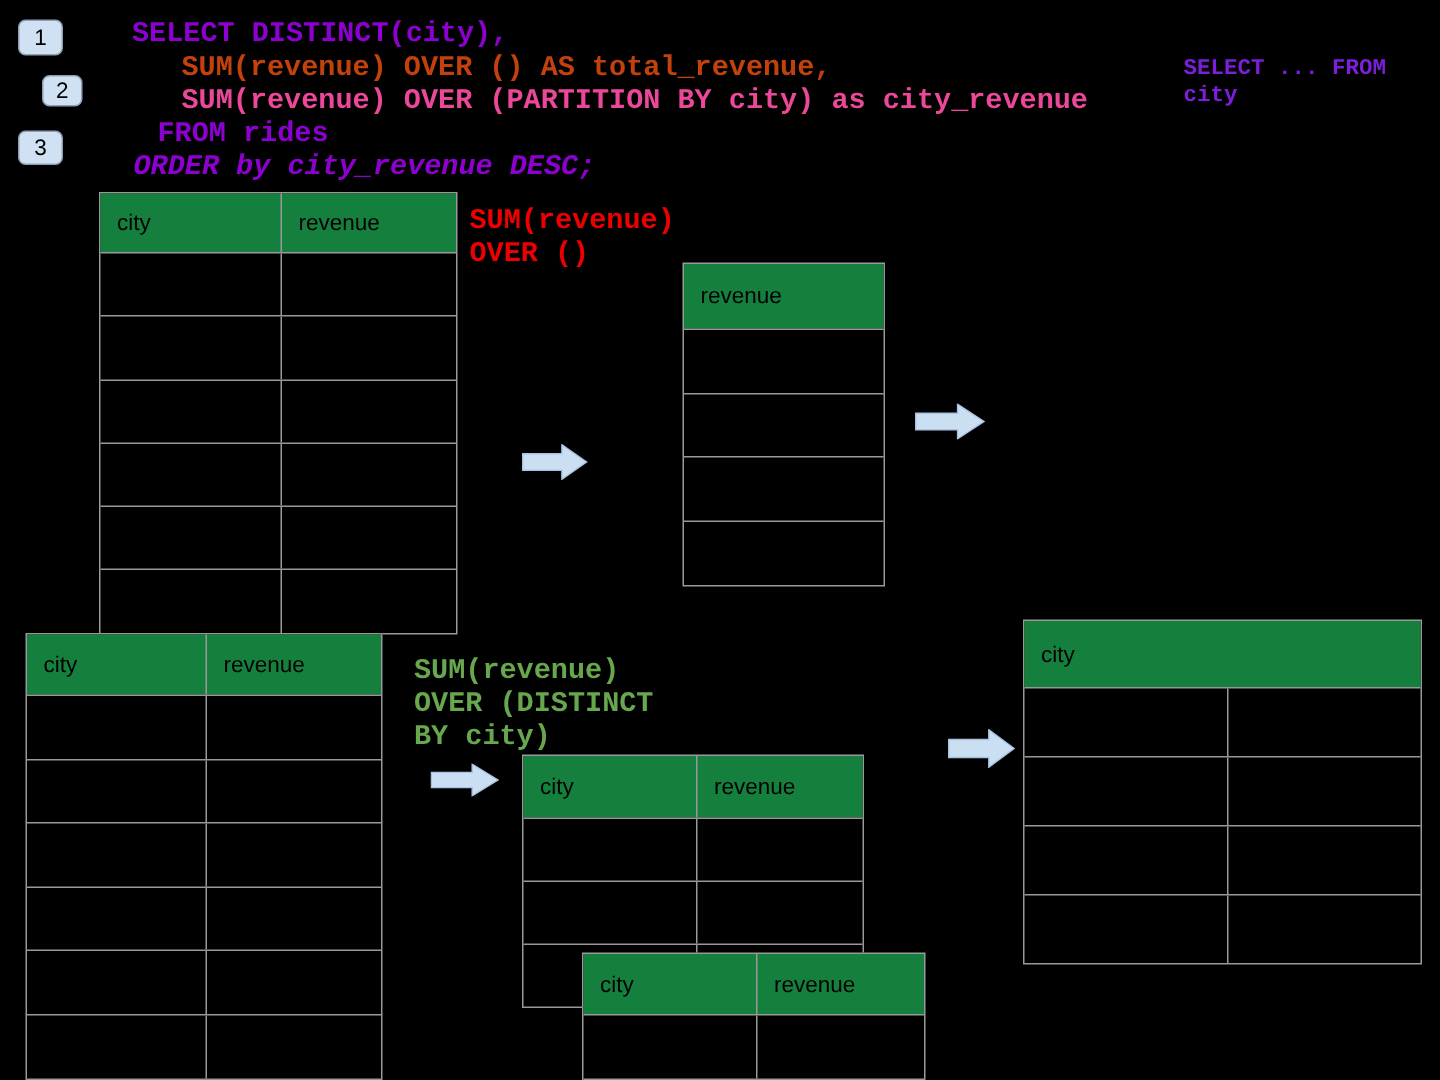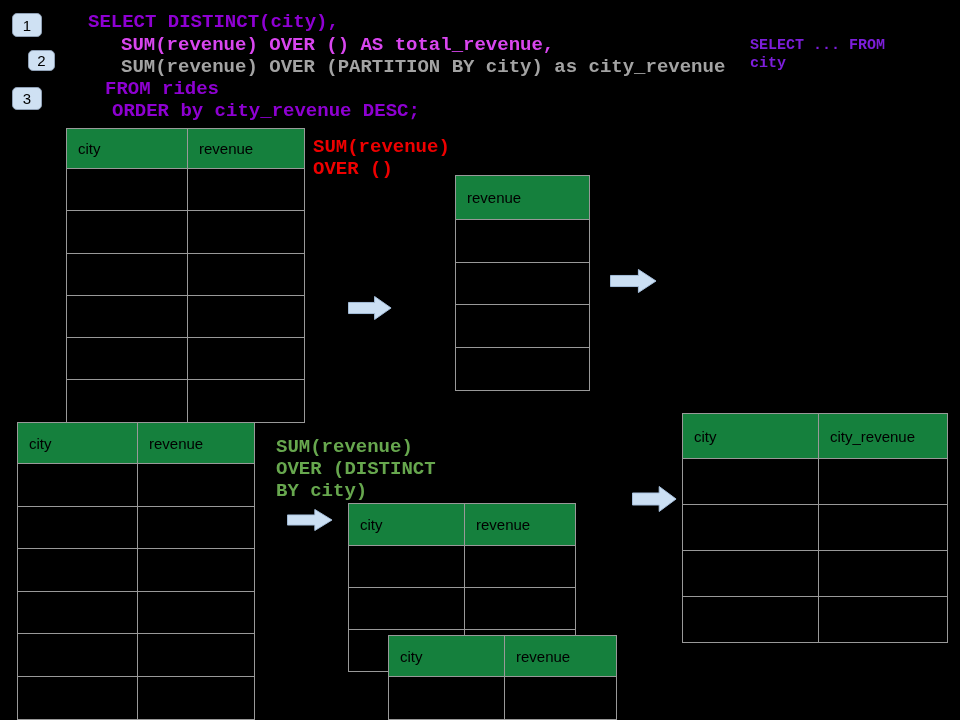--- a/index.html
+++ b/index.html
@@ -11,24 +11,24 @@
     font-family:"Liberation Sans", sans-serif;
   }
   
   .code {
     position:absolute;
     font-family:"Liberation Mono", monospace;
     font-weight:bold;
     white-space:pre;
   }
   .sz19 { font-size:19px; line-height:22px; }
-  .sz15 { font-size:15px; line-height:18.5px; }
+  .sz15 { font-size:15px; line-height:18.5px;margin-left:39px; }
   .purple { color:#8E00D2; }
-  .red    { color:#d946ef; }
-  .green  { color:#a3a3a3; }
+  .red    { color:#c2410c; }
+  .green  { color:#ec4899; }
   .note-purple { color:#7D1EDB; }
   .ann-red { color:#EE0000; }
   .ann-green { color:#67A74E; }
   
   .badge {
     position:absolute;
     background:#CFE1F3;
     border:1px solid #8FA0B5;
     border-radius:5px;
     color:#000;
@@ -92,21 +92,21 @@
 <body>
 
 <div class="badge" id="b1">1</div>
 <div class="badge" id="b2">2</div>
 <div class="badge" id="b3">3</div>
 
 <div class="code sz19 purple" style="left:88px; top:11px;">SELECT DISTINCT(city),</div>
 <div class="code sz19 red" style="left:121px; top:34px;">SUM(revenue) OVER () AS total_revenue,</div>
 <div class="code sz19 green" style="left:121px; top:56px;">SUM(revenue) OVER (PARTITION BY city) as city_revenue</div>
 <div class="code sz19 purple" style="left:105px; top:78px;">FROM rides</div>
-<div class="code sz19 purple" style="left:112px; top:100px;">ORDER by city_revenue DESC;</div>
+<div class="code sz19 purple" style="left:89px; top:100px;font-style:italic;">ORDER by city_revenue DESC;</div>
 
 <div class="code sz15 note-purple" style="left:750px; top:37px;">SELECT ... FROM</div>
 <div class="code sz15 note-purple" style="left:750px; top:55px;">city</div>
 
 <div class="code sz19 ann-red" style="left:313px; top:136px;">SUM(revenue)</div>
 <div class="code sz19 ann-red" style="left:313px; top:158px;">OVER ()</div>
 
 <div class="code sz19 ann-green" style="left:276px; top:436px;">SUM(revenue)</div>
 <div class="code sz19 ann-green" style="left:276px; top:458px;">OVER (DISTINCT</div>
 <div class="code sz19 ann-green" style="left:276px; top:480px;text-align:center;">BY city)</div>
@@ -218,21 +218,20 @@
   <div class="trow">
       <div class="cell c1"></div>
       <div class="cell c2"></div>
     </div>
   <div class="trow"></div>
 </div>
 
 <div class="tbl" id="t6">
   <div class="trow thead">
     <div class="cell c1">city</div>
-    <div class="cell c2">city_revenue</div>
   </div>
   <div class="trow">
       <div class="cell c1"></div>
       <div class="cell c2"></div>
     </div>
   <div class="trow">
       <div class="cell c1"></div>
       <div class="cell c2"></div>
     </div>
   <div class="trow">

